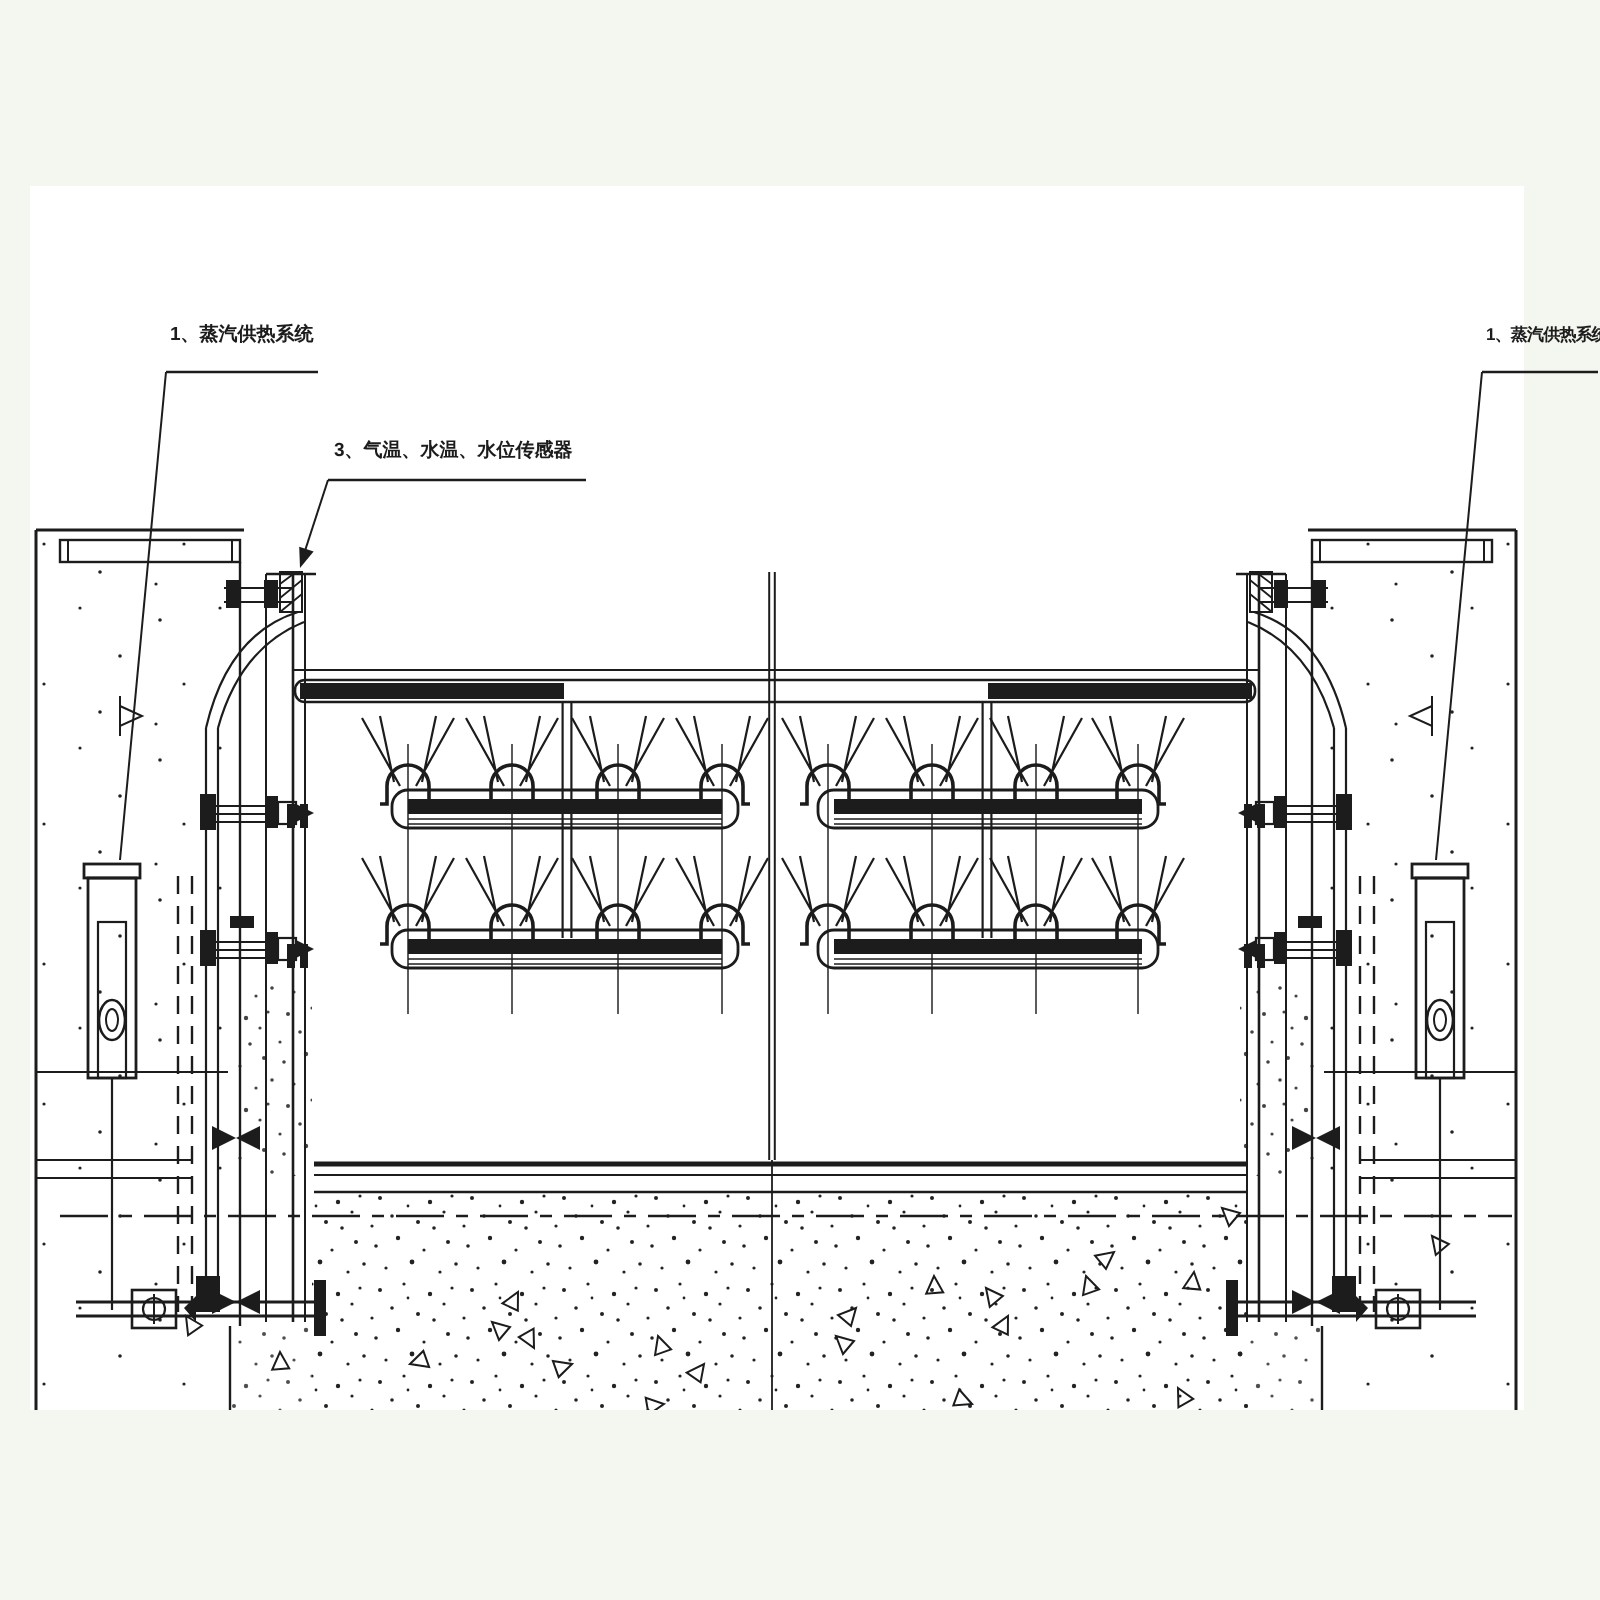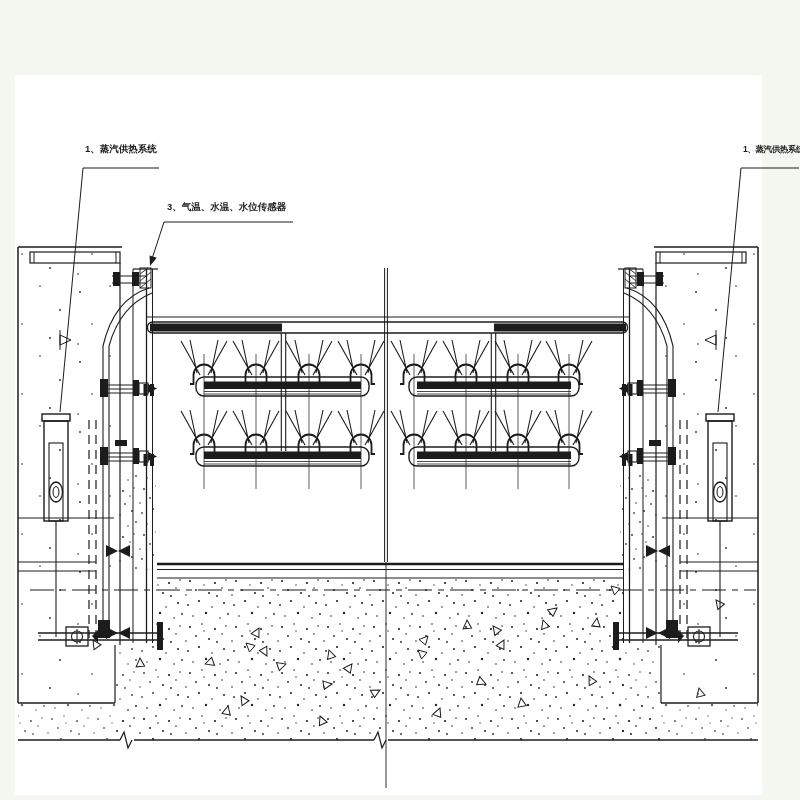--- a/index.html
+++ b/index.html
@@ -1,18 +1,18 @@
 <!DOCTYPE html>
 <html style="--bg: #f4f7ef; --paper: #ffffff; --ink: #1c1c1c; --rod: #4a4a4a;"><head>
 <meta charset="utf-8">
 <style>
   :root { --bg:#f4f7ef; --paper:#ffffff; --ink:#1c1c1c; --rod:#4a4a4a; }
   html,body { margin:0; padding:0; background:var(--bg); }
-  .stage { width:800px; height:800px; position:relative; overflow:hidden;
-           font-family:"Liberation Sans", sans-serif; }
+  .stage { width:800px; height:687px; position:relative; overflow:hidden;
+           font-family:"Liberation Sans", sans-serif;margin-top:18px; }
   svg { display:block; }
   .ln   { stroke:var(--ink); fill:none; }
   .fill { fill:var(--ink); stroke:none; }
   .lbl  { fill:var(--ink); font-weight:bold; font-family:"Liberation Sans", sans-serif; }
 </style>
 </head>
 <body>
 
 <div class="stage">
 <svg width="800" height="800" viewBox="0 0 800 800">

